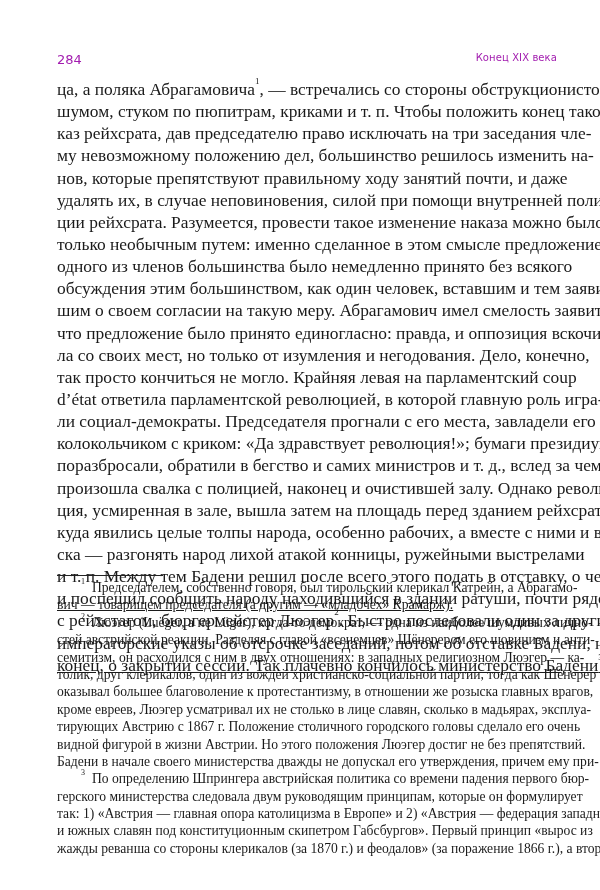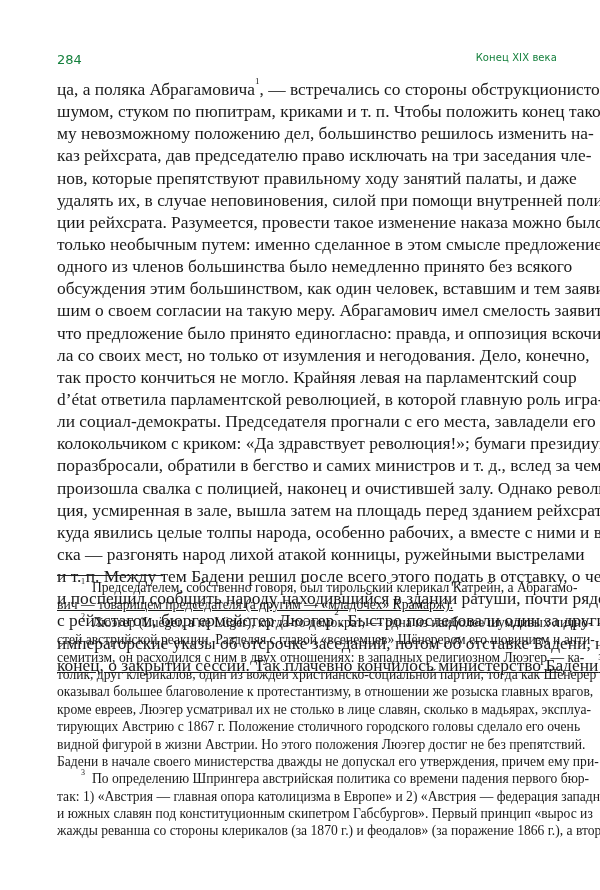--- a/index.html
+++ b/index.html
@@ -1,19 +1,19 @@
 <!DOCTYPE html>
 <html><head>
 <meta charset="utf-8">
 <style>
   html, body { margin:0; padding:0; background:#ffffff; }
   body { width:600px; height:890px; position:relative; overflow:hidden; color:#1a1a1a; }
   .page { position:absolute; left:57px; top:0; width:500px; }
   .header { position:absolute; top:52px; left:0; width:500px; height:20px;
-    font-family:"DejaVu Sans","Liberation Sans",sans-serif; font-size:13px; color:#15803d; }
+    font-family:"DejaVu Sans","Liberation Sans",sans-serif; font-size:13px; color:#a21caf; }
   .header .num { position:absolute; left:0; top:0; }
   .header .title { position:absolute; right:0; top:0; font-size:10px; letter-spacing:0.1px; }
   .body { position:absolute; top:78px; left:0; width:500px;
     font-family:"Liberation Serif","DejaVu Serif",serif; font-size:17.4px; line-height:22.15px; }
   .line { display:block; white-space:nowrap; text-align:justify; text-align-last:justify; height:22.15px; overflow:visible; }
   .line.last { text-align-last:left;text-decoration:underline; }
   sup { font-size:9px; vertical-align:top; position:relative; top:-1px; line-height:1; }
   .divider { position:absolute; top:575px; left:0; width:106px; height:1px; background:#222; }
   .notes { position:absolute; top:579px; left:0; width:500px;
     font-family:"Liberation Serif","DejaVu Serif",serif; font-size:13.6px; line-height:17.4px; }
@@ -26,23 +26,23 @@
 
 <div class="page">
   <div class="header">
     <span class="num">284</span>
     <span class="title">Конец XIX века</span>
   </div>
 
   <div class="body">
     <span class="line"><span>ца, а поляка Абрагамовича</span><sup>1</sup><span>, — встречались со стороны обструкционистов</span></span>
     <span class="line">шумом, стуком по пюпитрам, криками и т. п. Чтобы положить конец тако-</span>
+    <span class="line">каз рейхсрата, дав председателю право исключать на три заседания чле-</span>
     <span class="line">му невозможному положению дел, большинство решилось изменить на-</span>
-    <span class="line">каз рейхсрата, дав председателю право исключать на три заседания чле-</span>
-    <span class="line">нов, которые препятствуют правильному ходу занятий палаты, и даже</span>
+    <span class="line">нов, которые препятствуют правильному ходу занятий почти, и даже</span>
     <span class="line">удалять их, в случае неповиновения, силой при помощи внутренней поли-</span>
     <span class="line">ции рейхсрата. Разумеется, провести такое изменение наказа можно было</span>
     <span class="line">только необычным путем: именно сделанное в этом смысле предложение</span>
     <span class="line">одного из членов большинства было немедленно принято без всякого</span>
     <span class="line">обсуждения этим большинством, как один человек, вставшим и тем заявив-</span>
     <span class="line">шим о своем согласии на такую меру. Абрагамович имел смелость заявить,</span>
     <span class="line">что предложение было принято единогласно: правда, и оппозиция вскочи-</span>
     <span class="line">ла со своих мест, но только от изумления и негодования. Дело, конечно,</span>
     <span class="line">так просто кончиться не могло. Крайняя левая на парламентский coup</span>
     <span class="line">d’état ответила парламентской революцией, в которой главную роль игра-</span>
@@ -70,17 +70,18 @@
     <span class="line">стей австрийской реакции. Разделяя с главой «всенемцев» Шёнерером его шовинизм и анти-</span>
     <span class="line">семитизм, он расходился с ним в двух отношениях: в западных религиозном Люэгер — ка-</span>
     <span class="line">толик, друг клерикалов, один из вождей христианско-социальной партии, тогда как Шёнерер</span>
     <span class="line">оказывал большее благоволение к протестантизму, в отношении же розыска главных врагов,</span>
     <span class="line">кроме евреев, Люэгер усматривал их не столько в лице славян, сколько в мадьярах, эксплуа-</span>
     <span class="line">тирующих Австрию с 1867 г. Положение столичного городского головы сделало его очень</span>
     <span class="line">видной фигурой в жизни Австрии. Но этого положения Люэгер достиг не без препятствий.</span>
     <span class="line">Бадени в начале своего министерства дважды не допускал его утверждения, причем ему при-</span>
 
     <span class="line ind"><sup>3</sup><span>По определению Шпрингера австрийская политика со времени падения первого бюр-</span></span>
+    <span class="line">герского министерства следовала двум руководящим принципам, которые он формулирует</span>
     <span class="line">так: 1) «Австрия — главная опора католицизма в Европе» и 2) «Австрия — федерация западных</span>
     <span class="line">и южных славян под конституционным скипетром Габсбургов». Первый принцип «вырос из</span>
     <span class="line">жажды реванша со стороны клерикалов (за 1870 г.) и феодалов» (за поражение 1866 г.), а вторая</span>
   </div>
 </div>
 
 </body></html>

